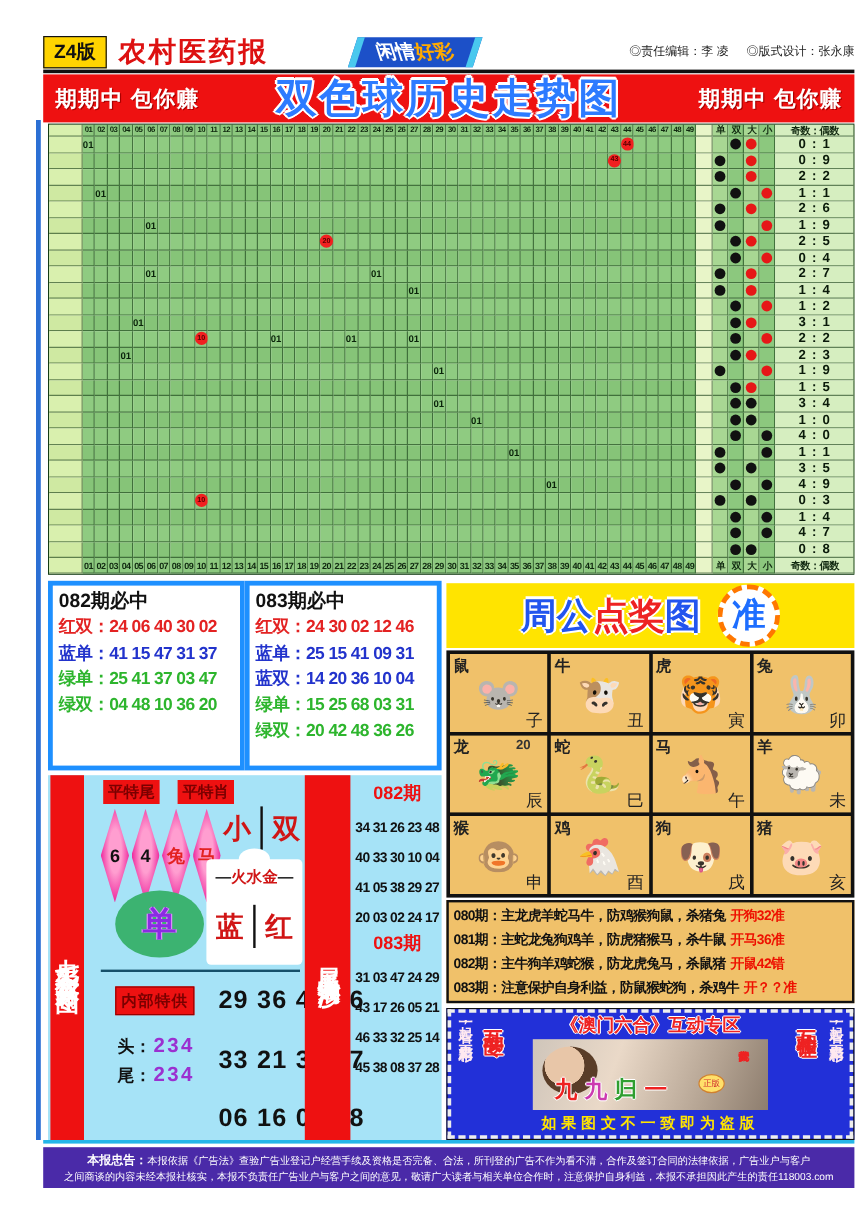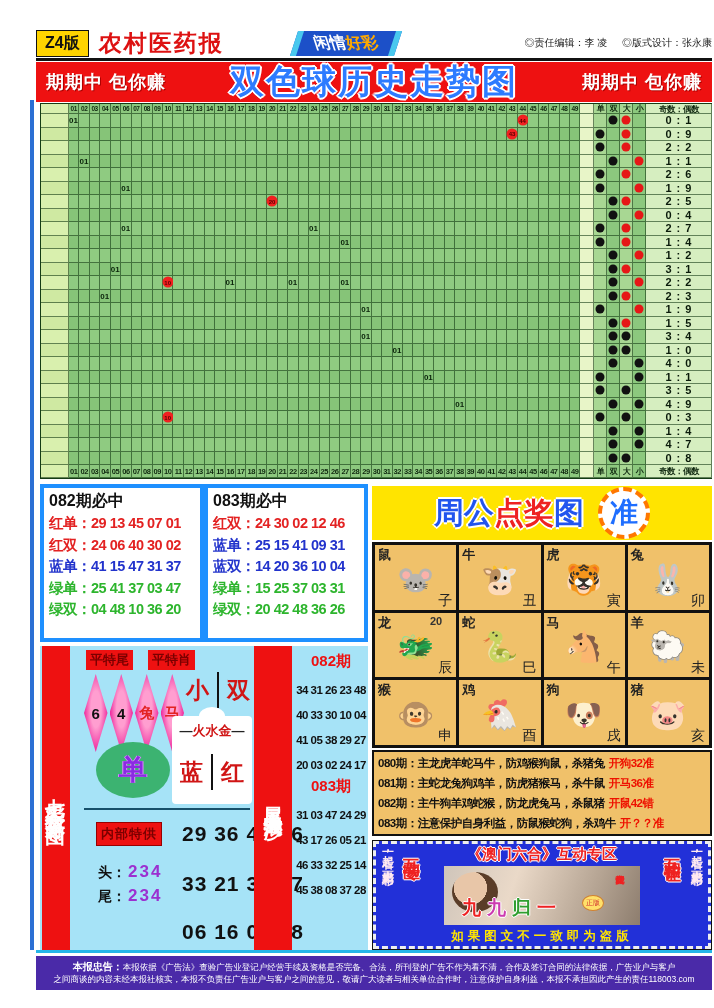--- a/index.html
+++ b/index.html
@@ -1933,34 +1933,33 @@
         <div class="tc" style="width: 13px; background: rgb(140, 200, 126); font-size: 8px;">双</div>
         <div class="tc" style="width: 13px; background: rgb(168, 215, 147); font-size: 8px;">大</div>
         <div class="tc" style="width: 13px; background: rgb(140, 200, 126); font-size: 8px;">小</div>
         <div class="tc" style="width: 66px; background: rgb(214, 238, 192); font-size: 8.5px;">奇数：偶数</div>
       </div>
     </div>
 
   <div class="abs pred-box" style="left:40px;top:484px;">
     <div class="pred-title">082期必中</div>
     <div id="box082-rows">
-        <div class="pred-row" style="color: rgb(227, 34, 34);"><span>红单：</span><span>29 13 45 07 01</span></div>
         <div class="pred-row" style="color: rgb(227, 34, 34);"><span>红双：</span><span>24 06 40 30 02</span></div>
         <div class="pred-row" style="color: rgb(34, 51, 204);"><span>蓝单：</span><span>41 15 47 31 37</span></div>
         <div class="pred-row" style="color: rgb(45, 181, 45);"><span>绿单：</span><span>25 41 37 03 47</span></div>
         <div class="pred-row" style="color: rgb(45, 181, 45);"><span>绿双：</span><span>04 48 10 36 20</span></div>
       </div>
   </div>
   <div class="abs pred-box" style="left:204px;top:484px;">
     <div class="pred-title">083期必中</div>
     <div id="box083-rows">
         <div class="pred-row" style="color: rgb(227, 34, 34);"><span>红双：</span><span>24 30 02 12 46</span></div>
         <div class="pred-row" style="color: rgb(34, 51, 204);"><span>蓝单：</span><span>25 15 41 09 31</span></div>
         <div class="pred-row" style="color: rgb(34, 51, 204);"><span>蓝双：</span><span>14 20 36 10 04</span></div>
-        <div class="pred-row" style="color: rgb(45, 181, 45);"><span>绿单：</span><span>15 25 37 03 31</span></div>
+        <div class="pred-row" style="color: rgb(45, 181, 45);"><span>绿单：</span><span>15 25 68 03 31</span></div>
         <div class="pred-row" style="color: rgb(45, 181, 45);"><span>绿双：</span><span>20 42 48 36 26</span></div>
       </div>
   </div>
 
   <div class="abs zg-bar">
     <span id="zg-title"><span style="color: rgb(34, 85, 238);">周</span><span style="color: rgb(34, 85, 238);">公</span><span style="color: rgb(238, 34, 34);">点</span><span style="color: rgb(238, 34, 34);">奖</span><span style="color: rgb(34, 85, 238);">图</span></span>
     <span class="zg-badge">准</span>
   </div>
   <div class="abs" id="zodiac-grid">
       <div class="zcell">

